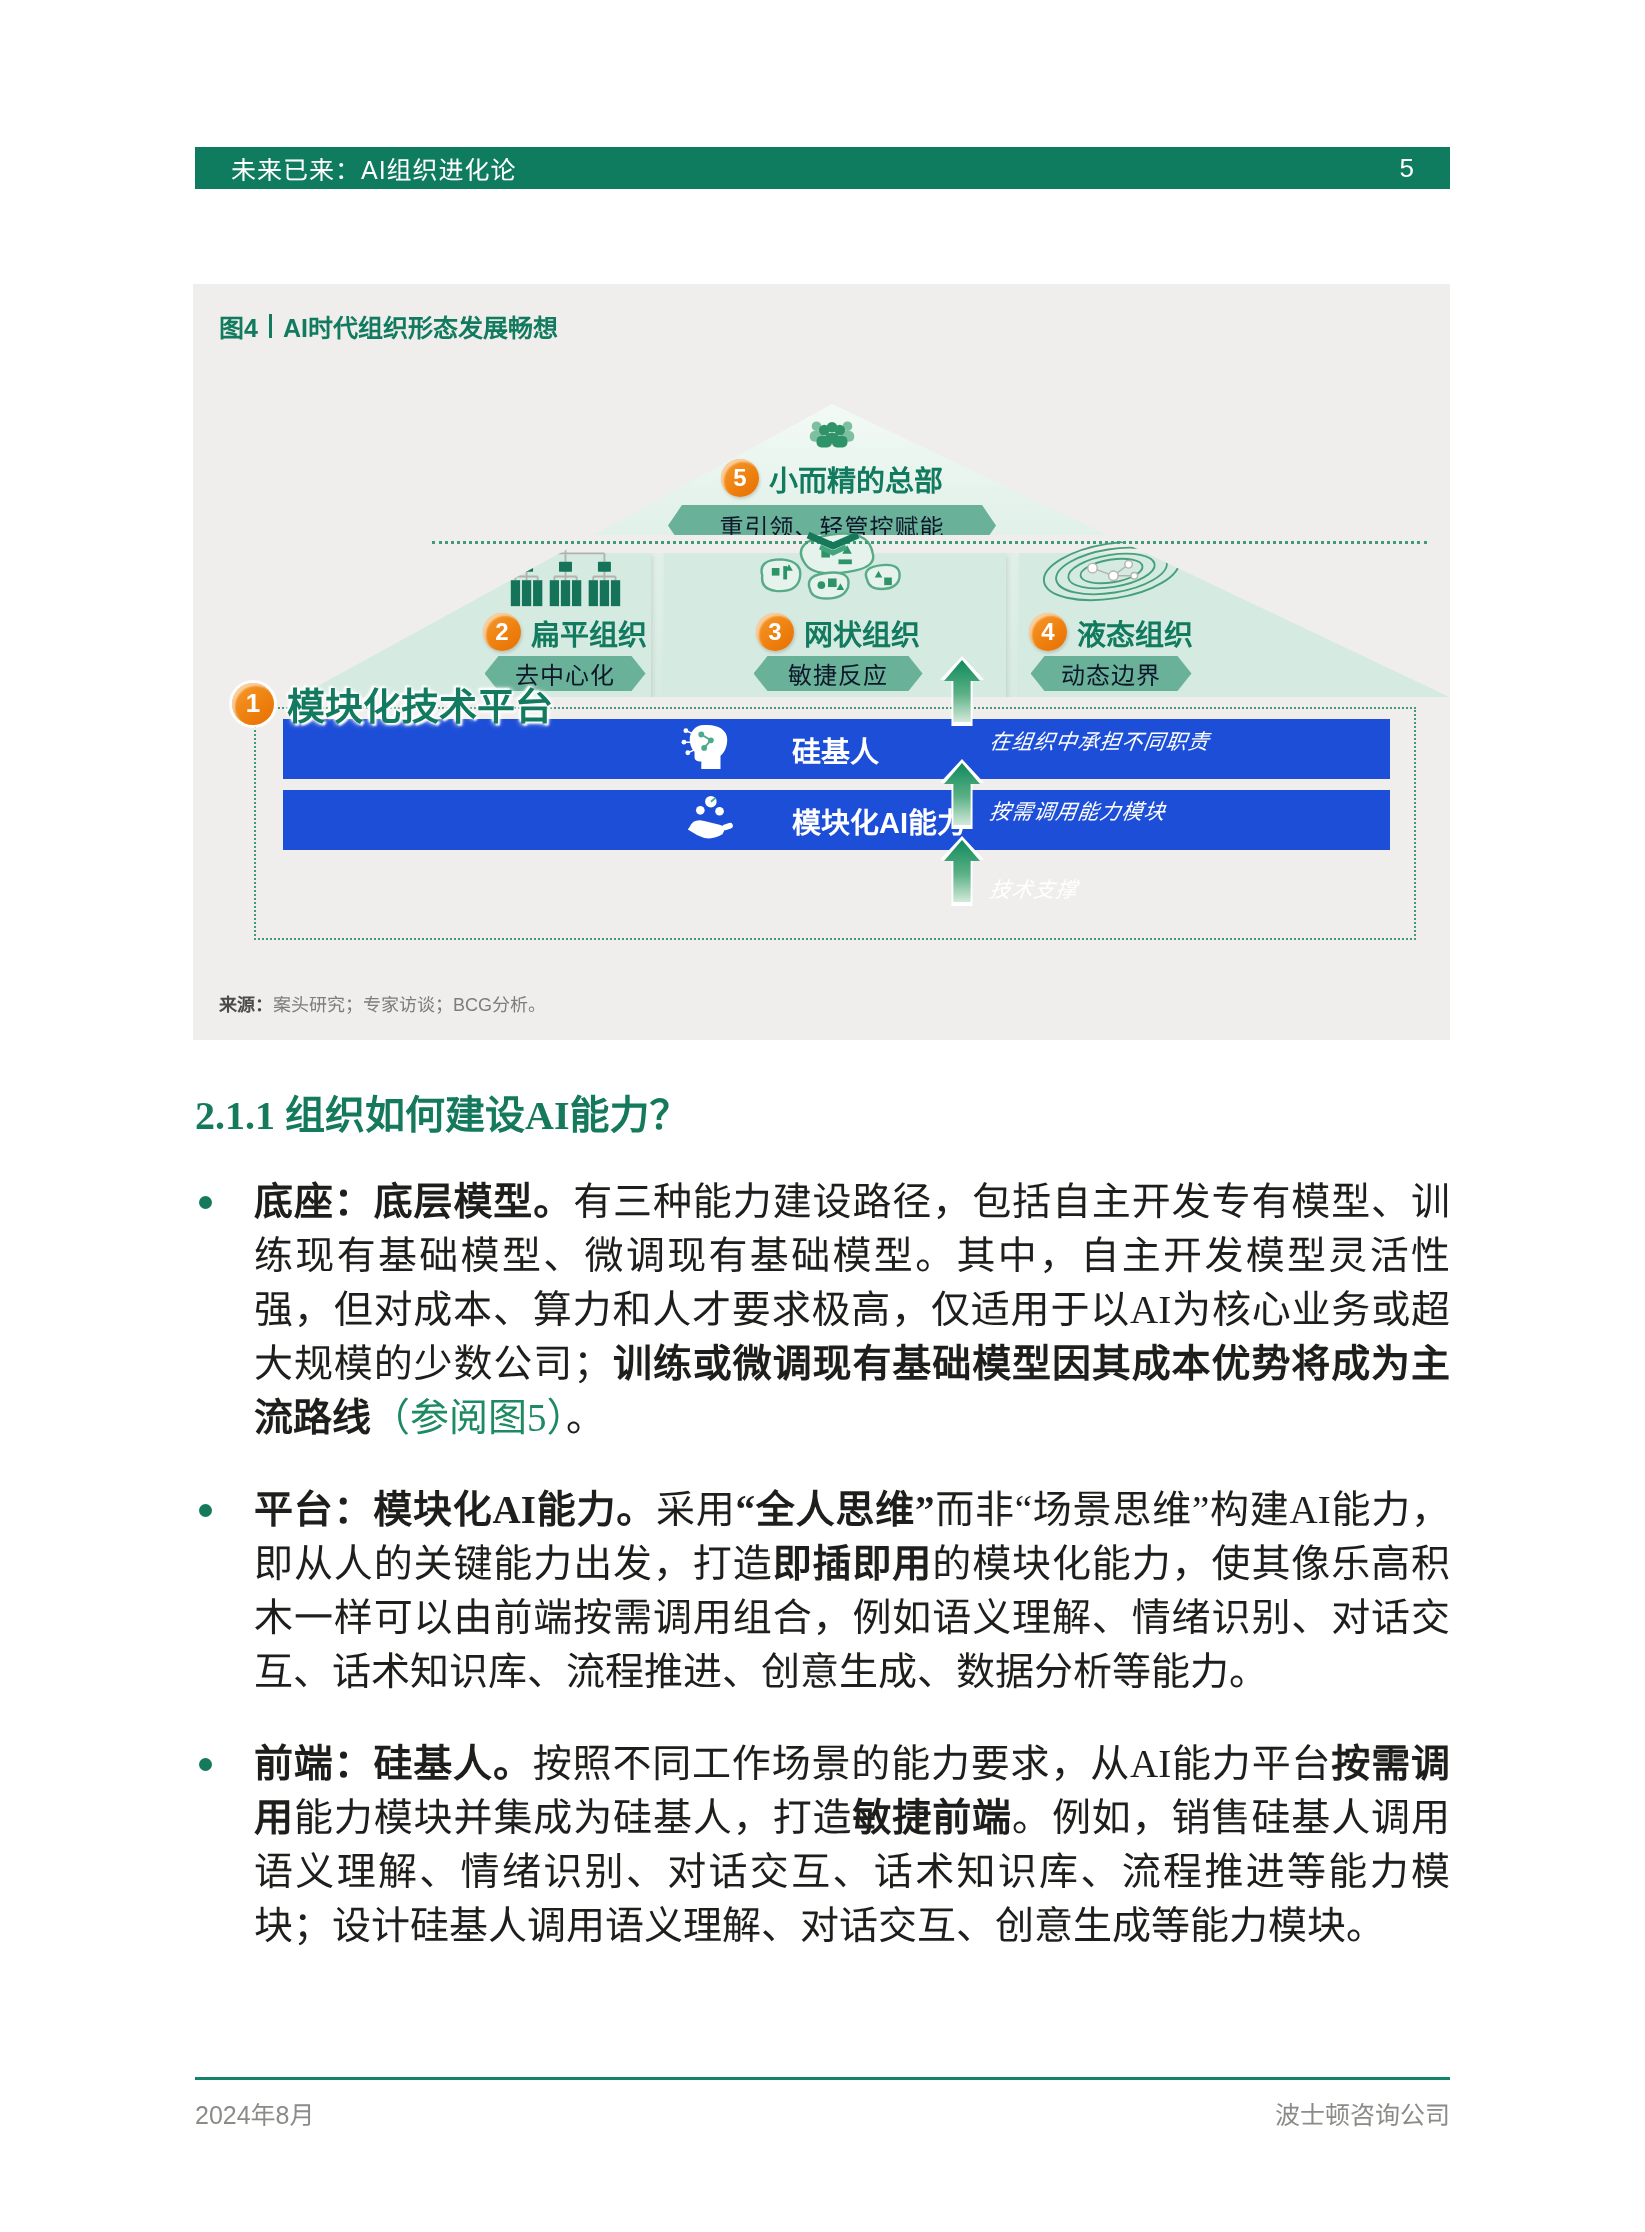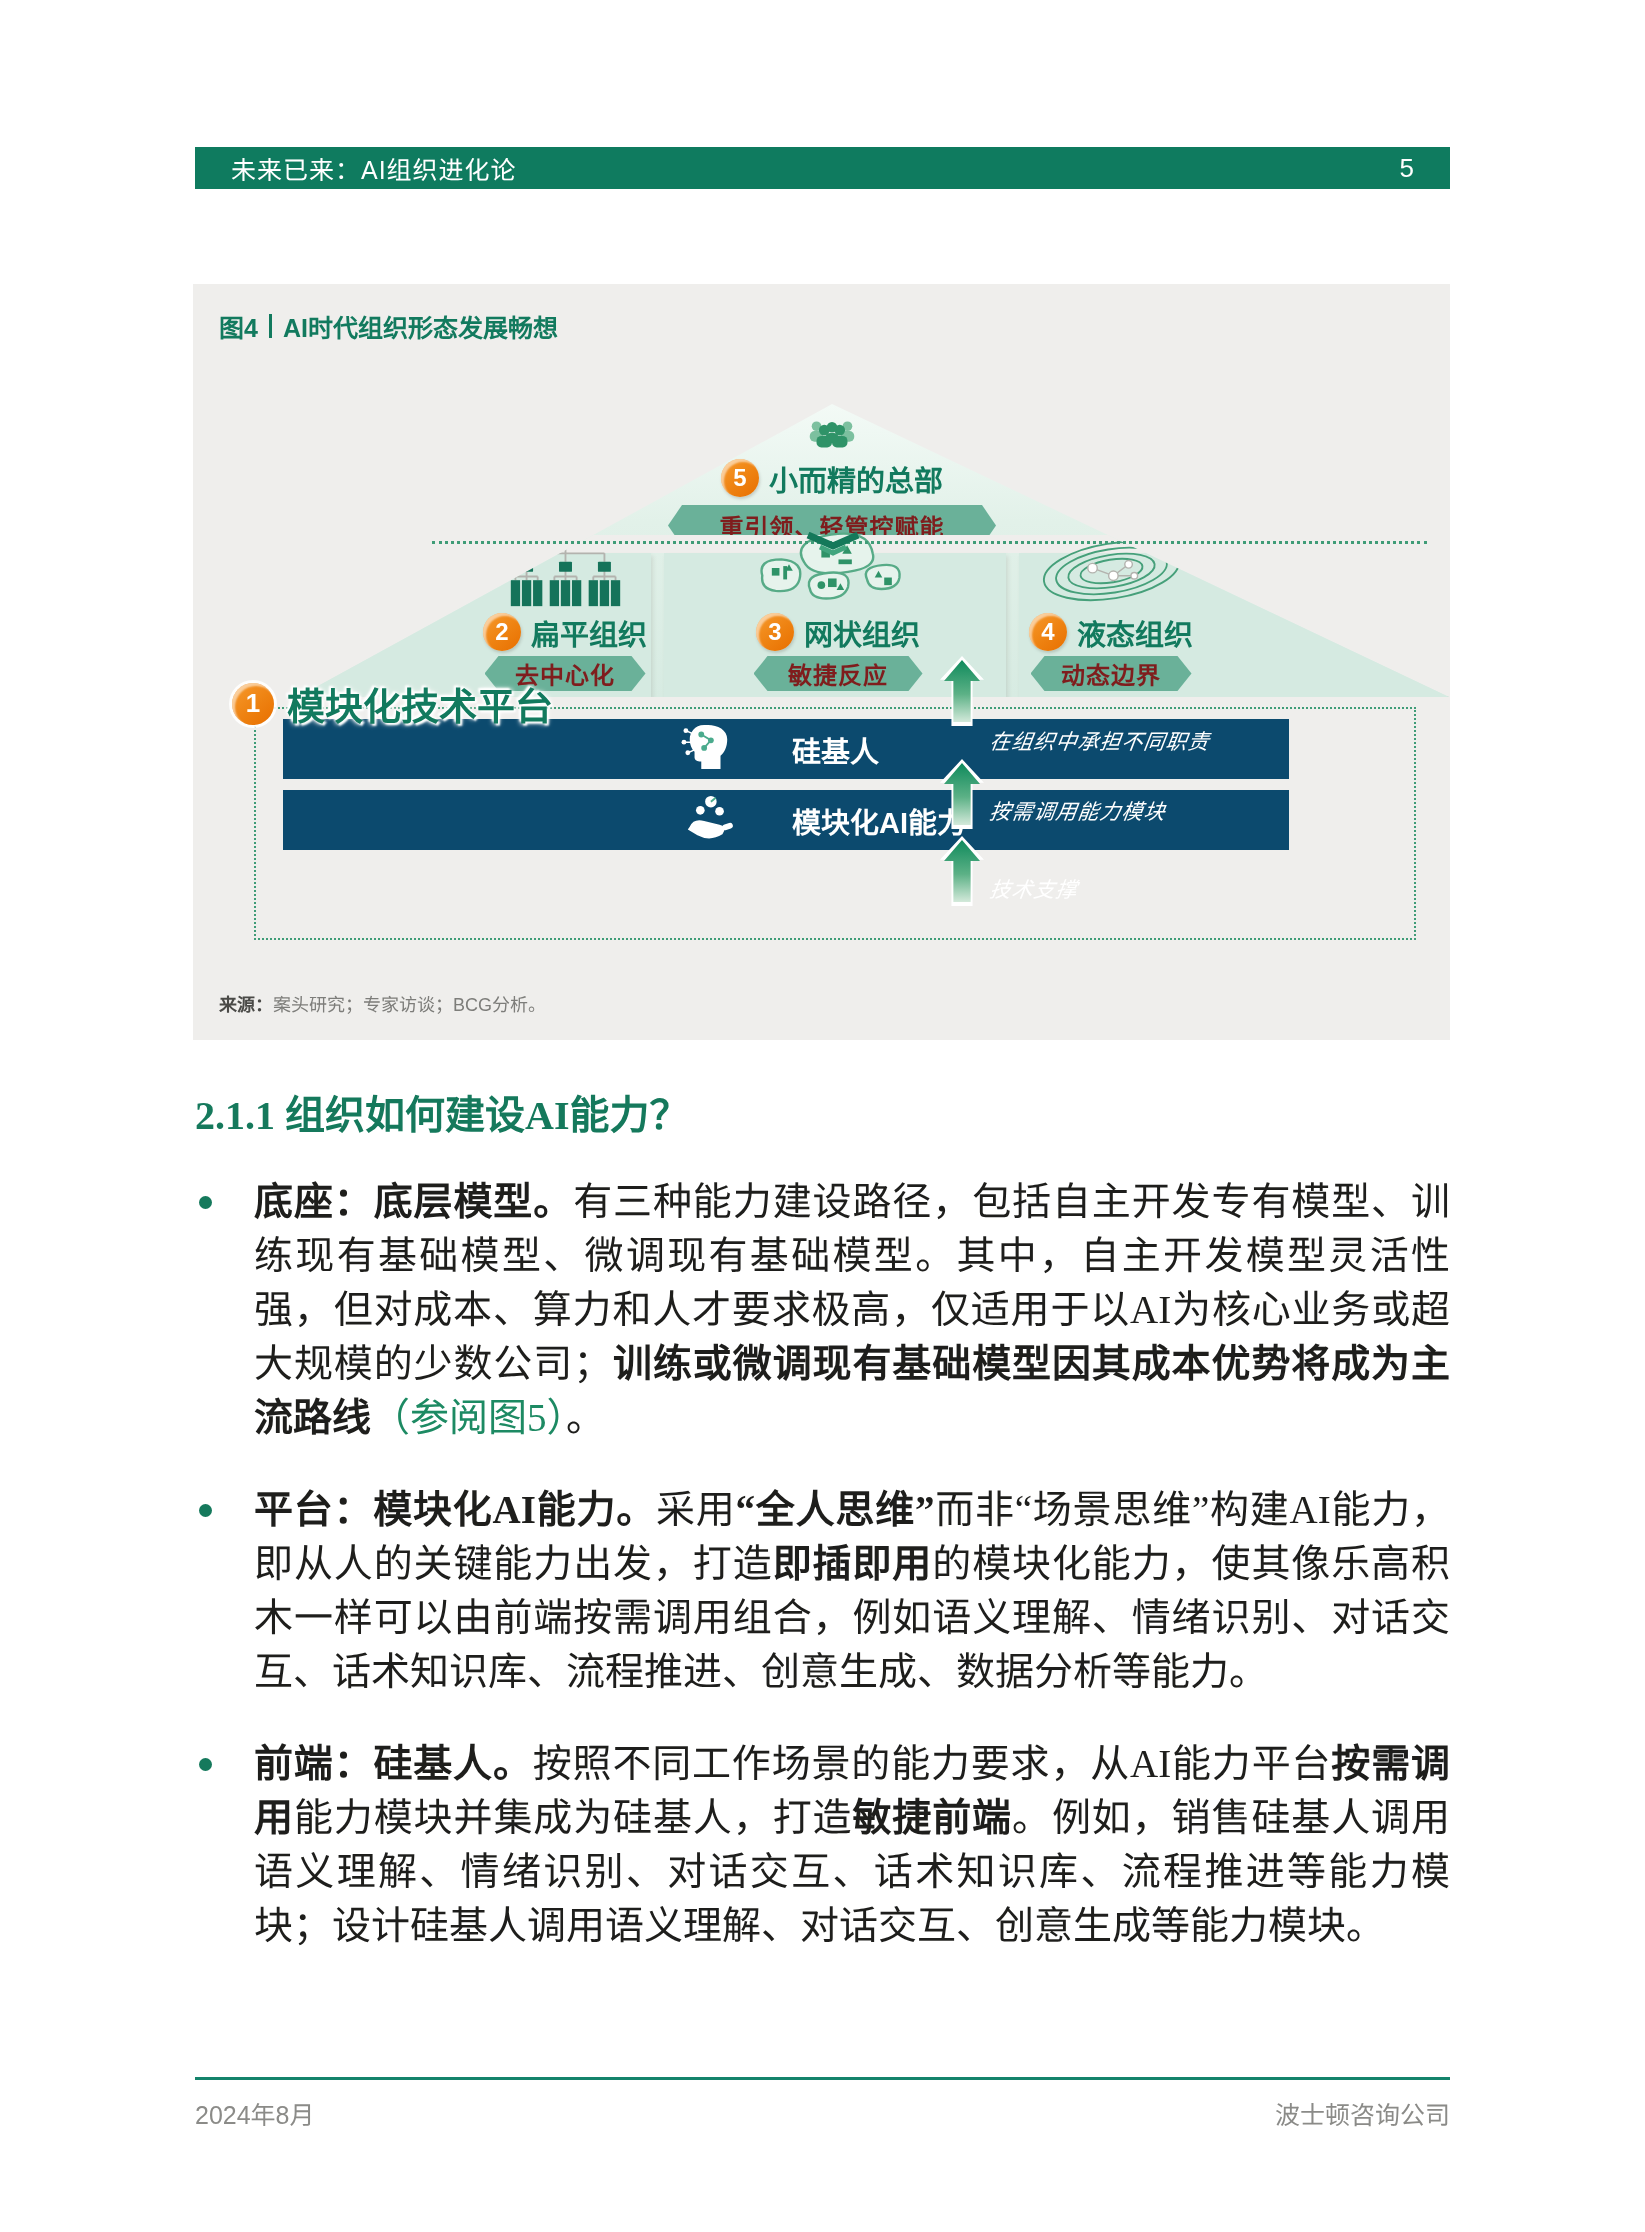--- a/index.html
+++ b/index.html
@@ -41,21 +41,21 @@
   .num-row { display:flex; align-items:center; gap:10px; margin-top:3px; }
   .num-badge {
     width:38px; height:38px; border-radius:50%; color:#fff; font-weight:700;
     font-size:24px; display:flex; align-items:center; justify-content:center;
     background:linear-gradient(140deg,#f79b2e 0%,#ee8211 55%,#e86f00 100%);
     box-shadow:inset 3px 3px 2px rgba(255,255,255,.55), 1px 2px 3px rgba(90,90,80,.25);
     flex:0 0 auto;
   }
   .org-name { color:#127a5e; font-weight:700; font-size:29px; white-space:nowrap; }
   .ribbon {
-    background:#6ab199; color:#7f1d1d; font-weight:700; font-size:24px;
+    background:#6ab199; color:#0f172a; font-weight:400; font-size:24px;
     height:41px; display:flex; align-items:center; justify-content:center;
     clip-path:polygon(14px 0, calc(100% - 14px) 0, 100% 50%, calc(100% - 14px) 100%, 14px 100%, 0 50%);
     letter-spacing:1px; white-space:nowrap;
   }
   .ribbon.top { width:328px; margin-top:6px; }
   .gray-band { position:absolute; left:0; top:131px; width:100%; height:18px; background:#efeeec; }
   .panel { position:absolute; top:149px; bottom:0; background:#d5eae1;
            box-shadow:2px 3px 4px rgba(120,120,110,.18); }
   .panel.p2 { left:0;     width:353px; }
   .panel.p3 { left:366px; width:342px; }
@@ -82,21 +82,21 @@
     box-shadow:0 0 0 3px rgba(255,255,255,.9), inset 3px 3px 2px rgba(255,255,255,.55); }
   .platform-label .p-text {
     color:#127a5e; font-weight:700; font-size:38px;
     text-shadow:0 0 4px #fff,0 0 6px #fff,2px 2px 2px #fff,-2px -2px 2px #fff;
   }
   .dotted-rect {
     position:absolute; left:61px; top:423px; width:1162px; height:233px;
     border:2px dotted #3f9c77; z-index:2;
   }
   .layer-bar {
-    position:absolute; left:90px; width:1006px; height:60px; background:#0c4a6e; z-index:3;
+    position:absolute; left:90px; width:1107px; height:60px; background:#1d4ed8; z-index:3;
   }
   .layer-bar.b1 { top:435px; } .layer-bar.b2 { top:506px; } .layer-bar.b3 { top:584px; }
   .layer-bar .bar-icon { position:absolute; left:398px; top:50%; transform:translateY(-50%); }
   .layer-bar .bar-label {
     position:absolute; left:509px; top:50%; transform:translateY(-50%);
     color:#fff; font-weight:700; font-size:29px; white-space:nowrap;
   }
   .up-arrow { position:absolute; width:44px; height:70px; left:747px; z-index:4; }
   .up-arrow.a1 { top:372px; } .up-arrow.a2 { top:475px; } .up-arrow.a3 { top:552px; }
   .up-arrow .aw {

